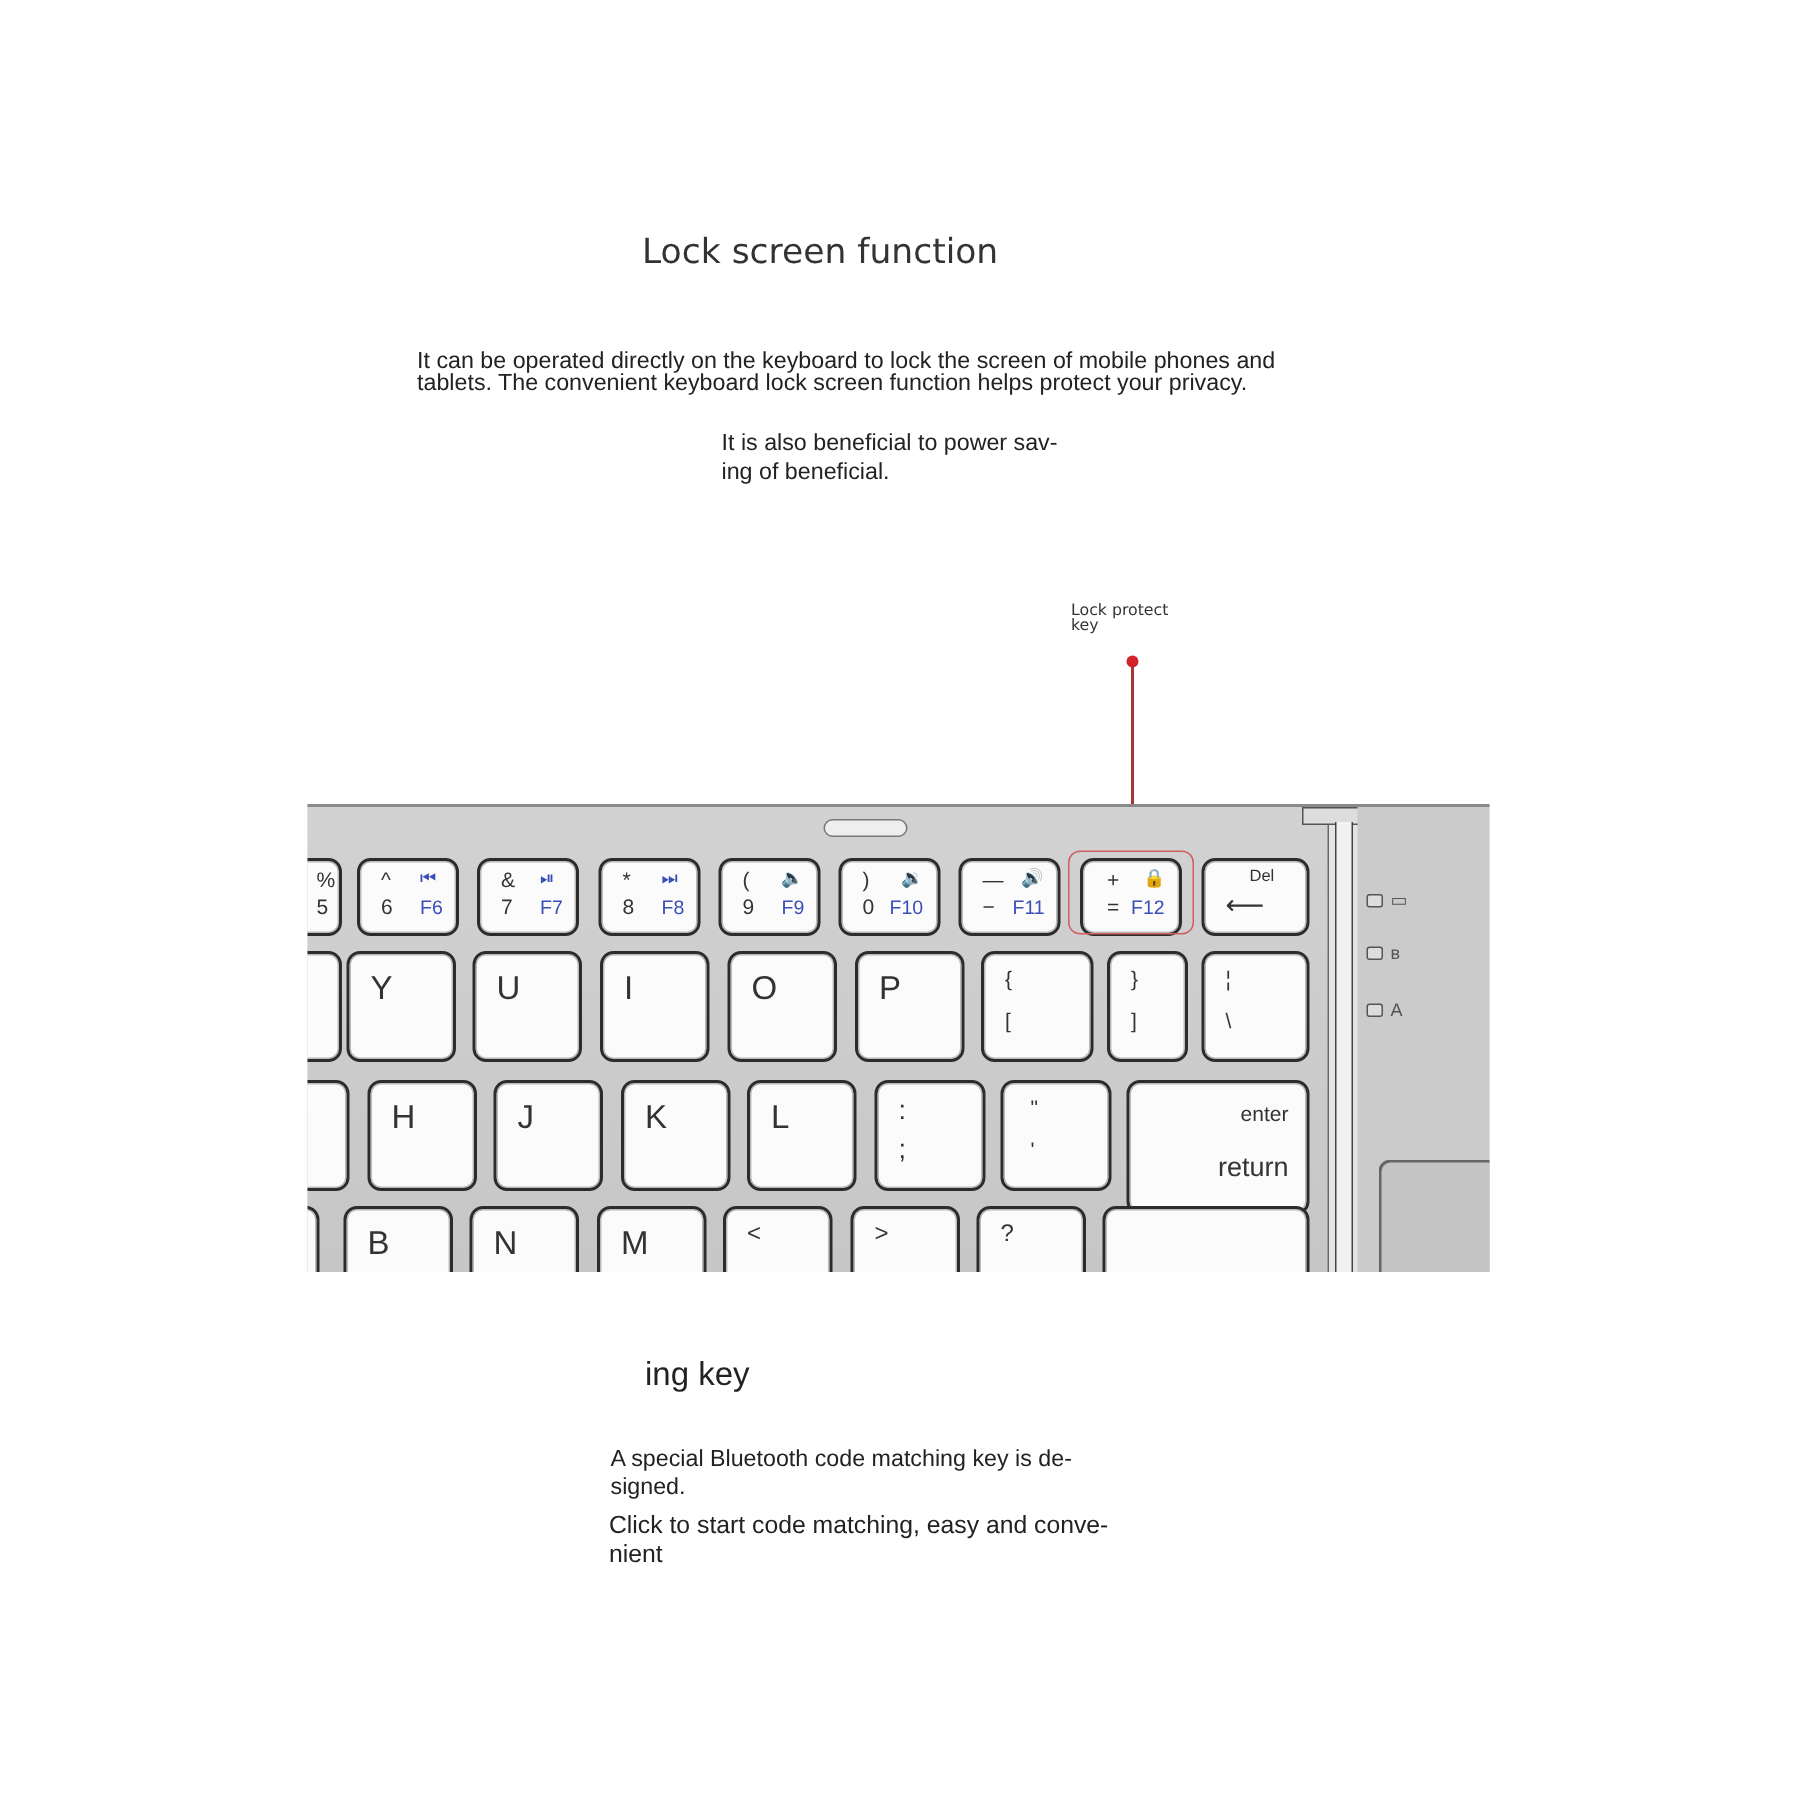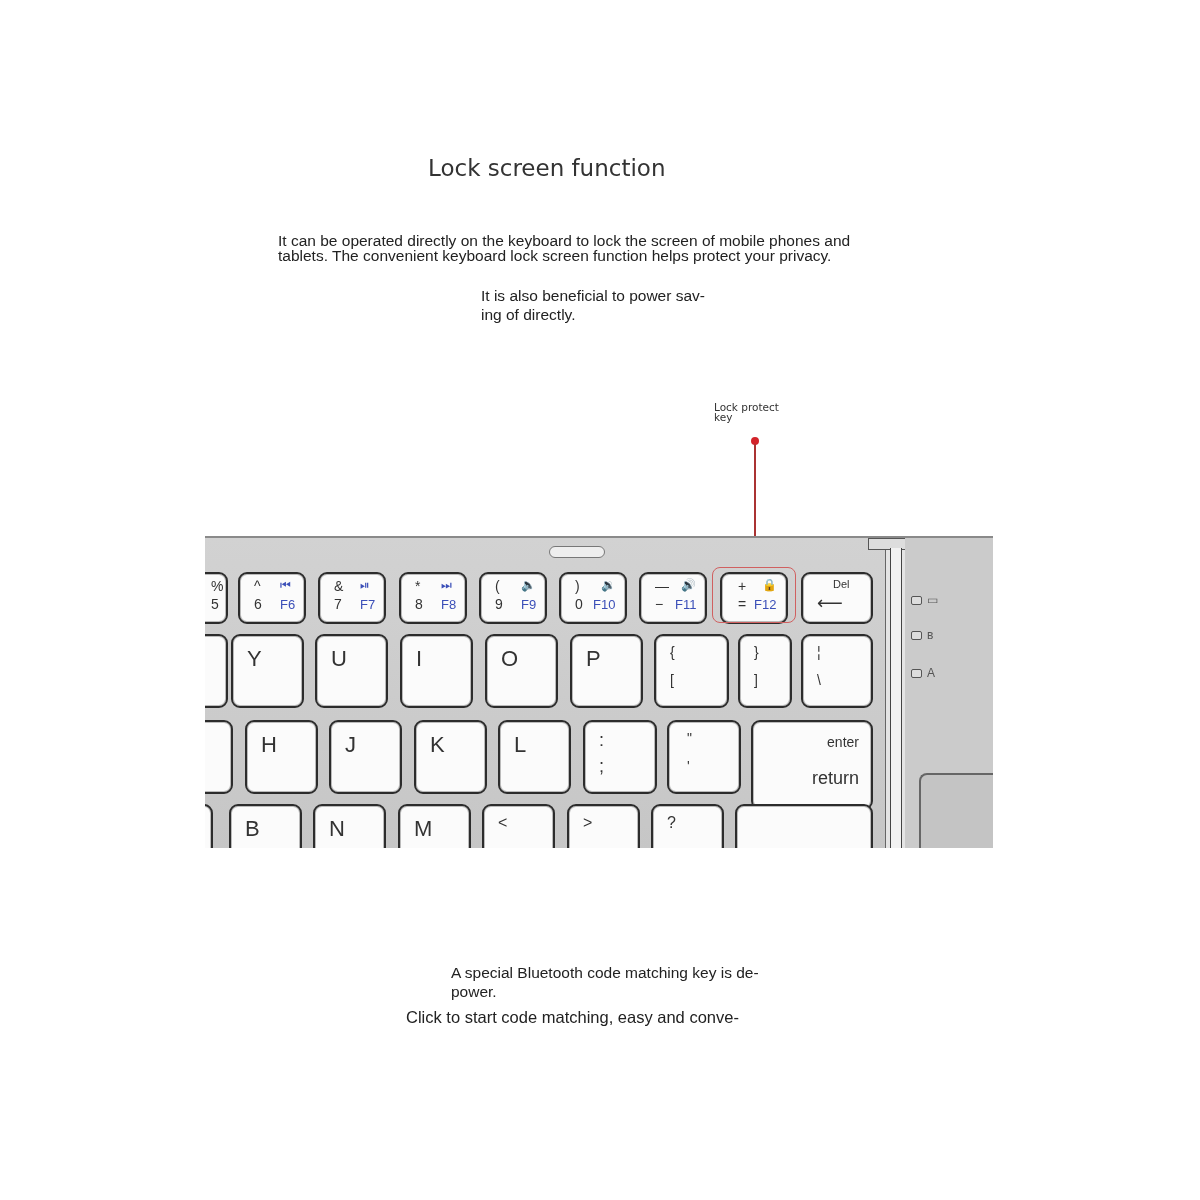--- a/index.html
+++ b/index.html
@@ -28,32 +28,32 @@
   .key .big{position:absolute;left:14px;top:10px;font-size:22px;color:#333;}
   .key .sym1{position:absolute;left:14px;top:8px;font-size:14px;}
   .key .sym2{position:absolute;left:14px;top:36px;font-size:14px;}
   .key .rt1{position:absolute;right:12px;top:12px;font-size:14px;}
   .key .rt2{position:absolute;right:12px;top:46px;font-size:18px;}
   .highlight{position:absolute;left:712px;top:567px;width:84px;height:56px;border:1.5px solid #d06060;border-radius:8px;box-sizing:border-box;}
   .ind{position:absolute;font-size:12px;color:#555;}
   .ind .led{display:inline-block;width:9px;height:7px;border:1px solid #555;border-radius:2px;margin-right:5px;vertical-align:middle;background:#ddd;}
   .touch{position:absolute;left:714px;top:235px;width:80px;height:80px;background:#c4c4c4;border-top:2px solid #666;border-left:2px solid #666;border-radius:8px 0 0 0;}
   .title2{left:430px;top:903px;font-family:"Liberation Sans",sans-serif;font-size:22px;line-height:25px;color:#222;white-space:nowrap;}
-  .p4{left:407px;top:963px;font-size:15.5px;line-height:19px;white-space:nowrap;margin-left:44px;}
+  .p4{left:407px;top:963px;font-size:15.5px;line-height:19px;white-space:nowrap;}
   .p5{left:406px;top:1008px;font-size:16.5px;line-height:19px;white-space:nowrap;}
 </style>
 </head>
 <body>
 
 <h1 class="abs title1">Lock screen function</h1>
 <div class="abs para p1">It can be operated directly on the keyboard to lock the screen of mobile phones and</div>
 <div class="abs para p2">tablets. The convenient keyboard lock screen function helps protect your privacy.</div>
 <div class="abs para p3">
   <div>It is also beneficial to power sav-</div>
-  <div>ing of directly.</div>
+  <div>ing of beneficial.</div>
 </div>
 
 <div class="abs callout">
   <div>Lock protect</div>
   <div>key</div>
 </div>
 <div class="abs dot"></div>
 <div class="abs leader"></div>
 
 <div class="abs kb">
@@ -201,20 +201,22 @@
   <div class="ind" style="left:706px;top:128px;">
     <span class="led"></span><span>A</span>
   </div>
 
   <div class="touch"></div>
 </div>
 
 <div class="highlight"></div>
 
 <div class="abs title2">
+  <div>ing key</div>
 </div>
 <div class="abs p4">
   <div>A special Bluetooth code matching key is de-</div>
-  <div>power.</div>
+  <div>signed.</div>
 </div>
 <div class="abs p5">
   <div>Click to start code matching, easy and conve-</div>
+  <div>nient</div>
 </div>
 
 </body></html>

